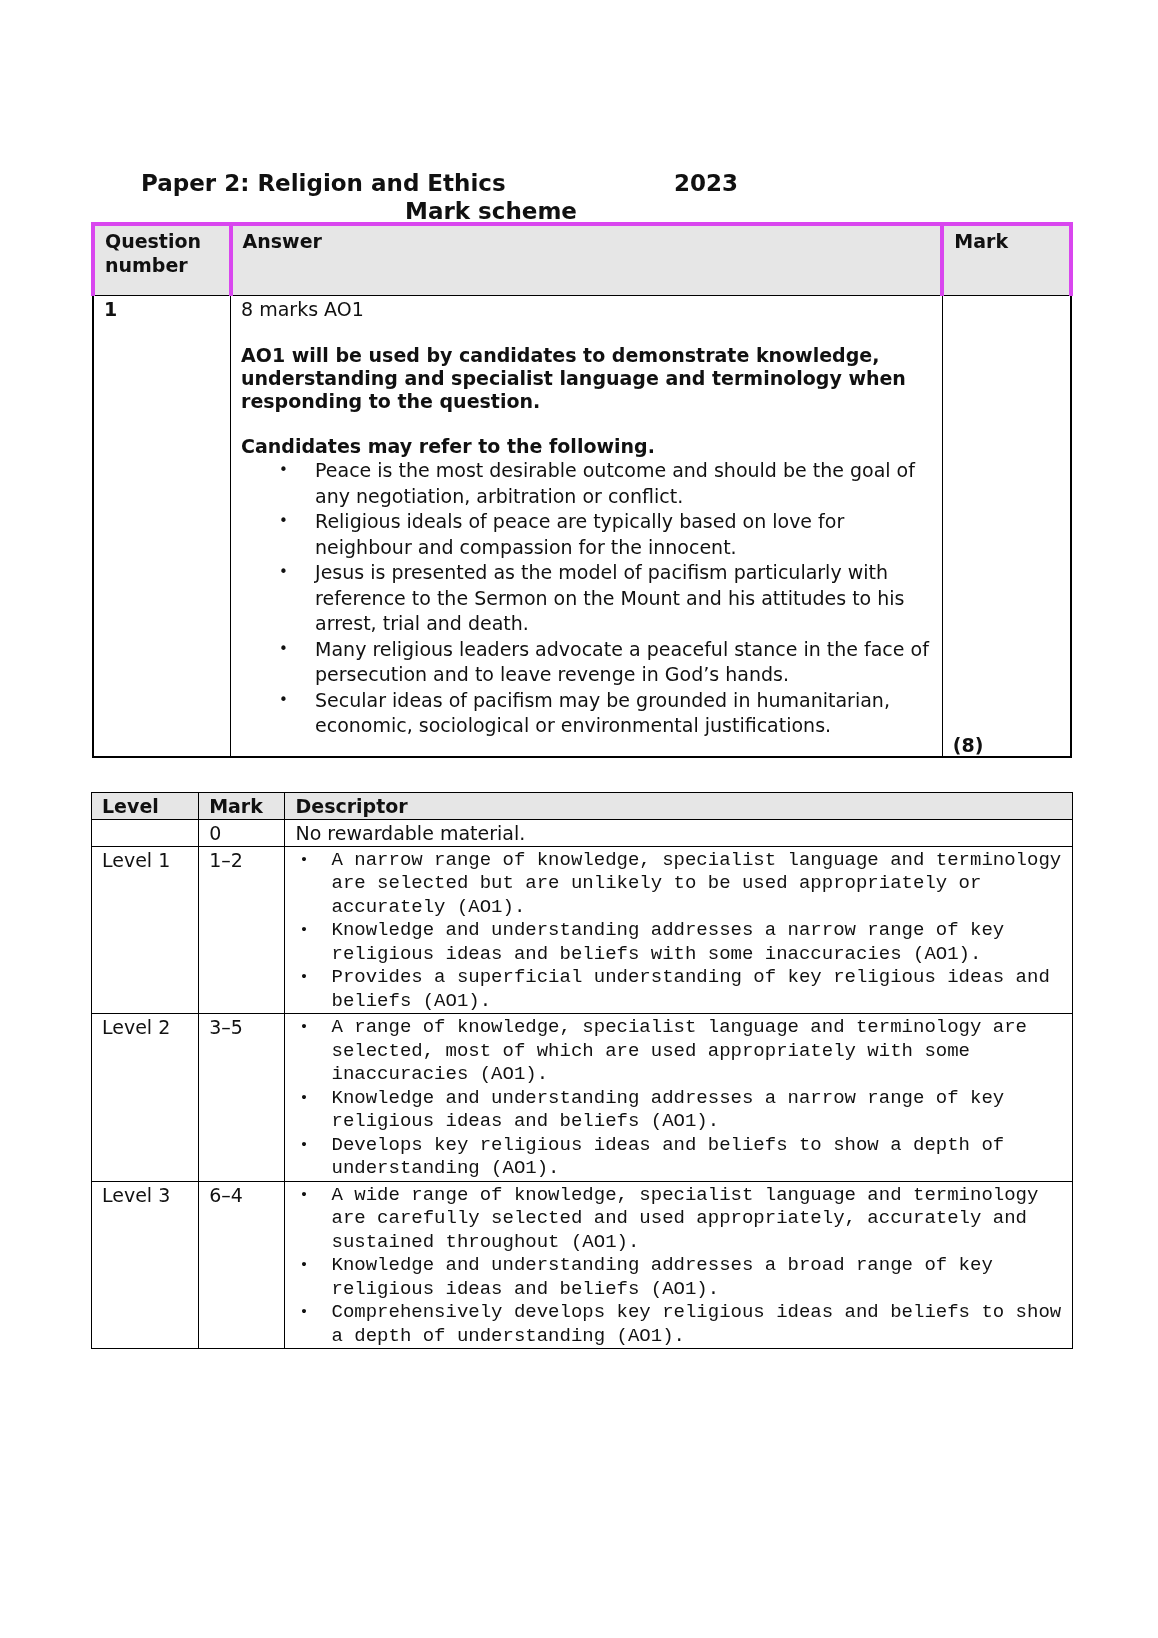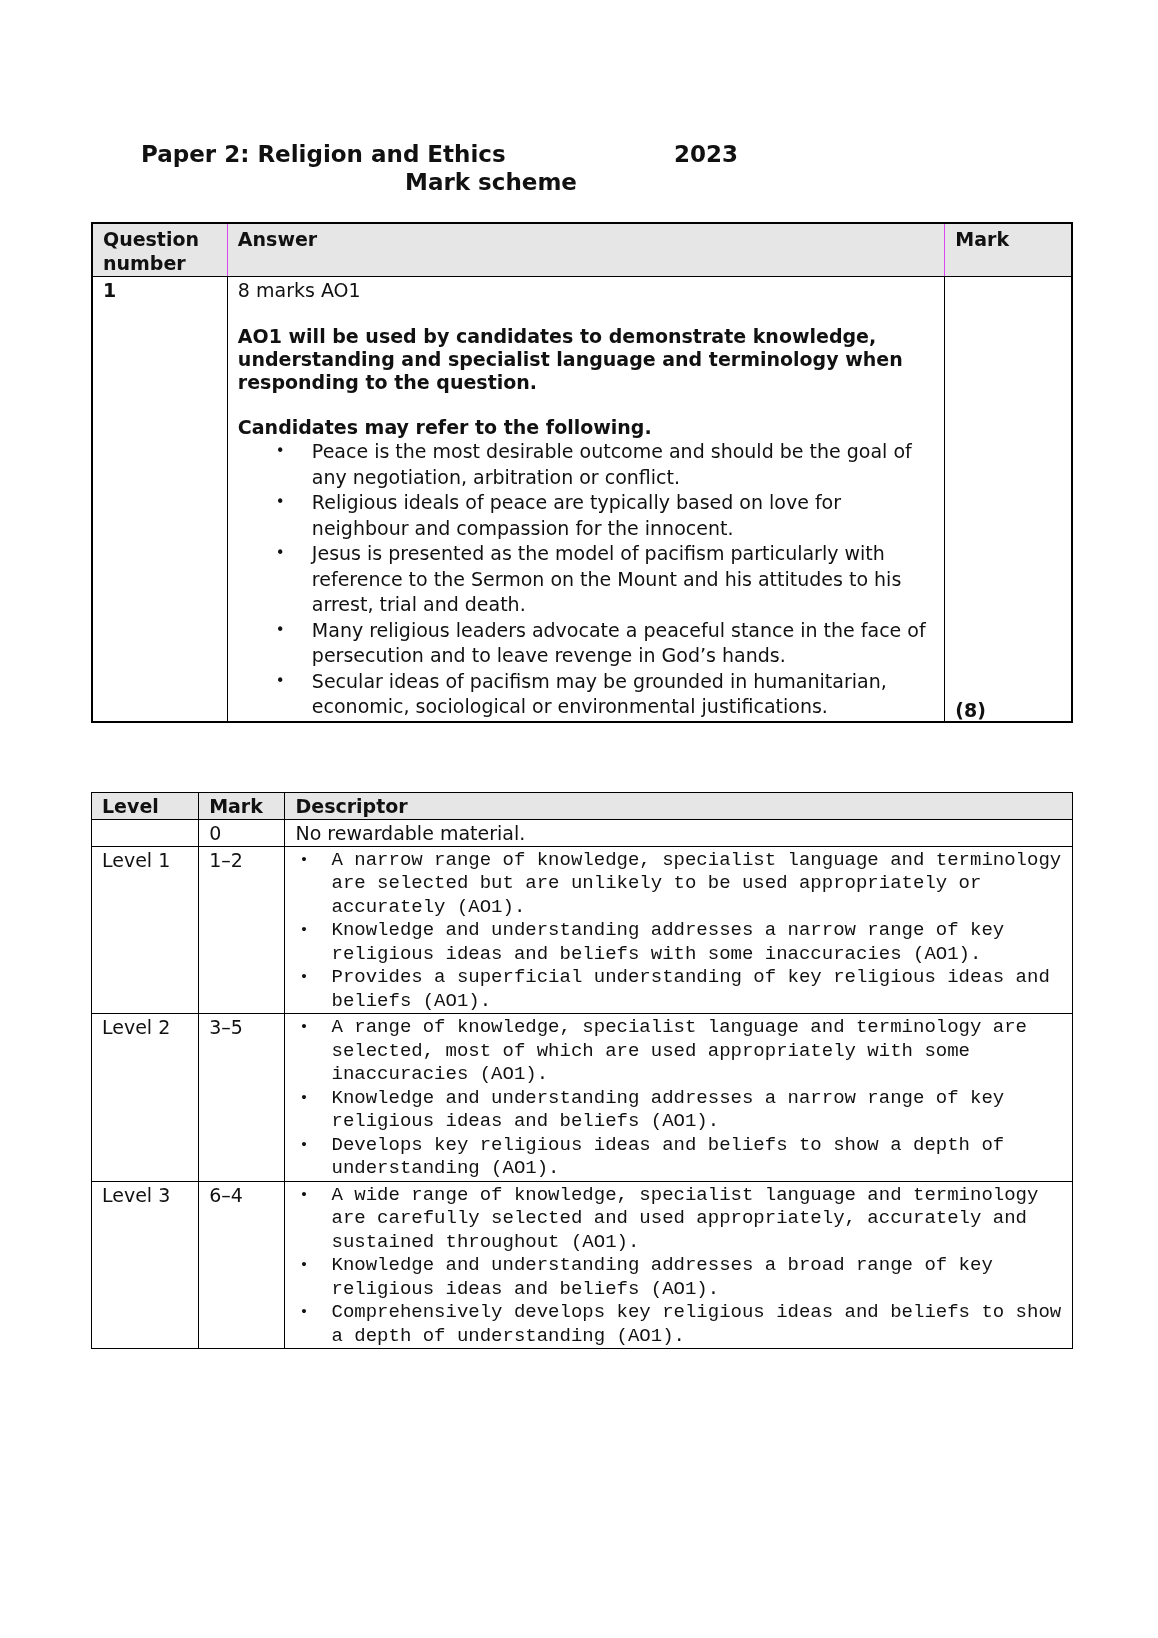--- a/index.html
+++ b/index.html
@@ -1,33 +1,33 @@
 <!DOCTYPE html>
 <html><head>
 <meta charset="utf-8">
 <style>
   html, body { margin: 0; padding: 0; background: #ffffff; }
   body {
     width: 1158px; height: 1638px; position: relative; overflow: hidden;
     font-family: "DejaVu Sans", sans-serif; color: #111111;
   }
   .title-block { position: absolute; left: 141px; top: 140px; width: 700px; }
-  .title-row { display: flex; font-weight: bold; font-size: 23px; line-height: 28px; }
+  .title-row { display: flex; font-weight: bold; font-size: 23px; line-height: 28px; margin-top: 29px; }
   .title-left { width: 533px; }
   .title-year { }
   .subtitle { font-weight: bold; font-size: 23px; line-height: 28px; text-align: center; }
 
   table { border-collapse: collapse; position: absolute; left: 91px; }
   td, th { vertical-align: top; text-align: left; }
 
   
   #answer-table { top: 222px; width: 982px; border: 2px solid #000; }
   #answer-table th {
     background: #e6e6e6; font-weight: bold; font-size: 19px; line-height: 24px;
-    padding: 3px 10px 1px 10px; border: 1px solid #d946ef; border-bottom: 1px solid #000;
+    padding: 3px 10px 18px 10px; border: 4px solid #d946ef; border-bottom: 1px solid #000;
   }
   #answer-table td { border: 1px solid #000; font-size: 19px; line-height: 25px; padding: 1px 10px; }
   .col-q { width: 114px; }
   .col-a { width: 700px; margin-top: 32px; }
   .col-m { width: 106px; }
   .qnum { font-weight: bold; }
   .para { margin: 0; }
   .bold { font-weight: bold; }
   .gap { height: 22px; }
   ul.points { margin: 0; padding-left: 74px; list-style: none; }
@@ -77,21 +77,21 @@
       <p class="para">8 marks AO1</p>
       <div class="gap"></div>
       <p class="para bold" style="line-height:23px;">AO1 will be used by candidates to demonstrate knowledge, understanding and specialist language and terminology when responding to the question.</p>
       <div class="gap"></div>
       <p class="para bold" style="line-height:23px;">Candidates may refer to the following.</p>
       <ul class="points">
         <li>Peace is the most desirable outcome and should be the goal of any negotiation, arbitration or conflict.</li>
         <li>Religious ideals of peace are typically based on love for neighbour and compassion for the innocent.</li>
         <li>Jesus is presented as the model of pacifism particularly with reference to the Sermon on the Mount and his attitudes to his arrest, trial and death.</li>
         <li>Many religious leaders advocate a peaceful stance in the face of persecution and to leave revenge in God’s hands.</li>
-        <li style="margin-bottom:0;">Secular ideas of pacifism may be grounded in humanitarian, economic, sociological or environmental justifications.</li>
+        <li style="margin-bottom:16px;">Secular ideas of pacifism may be grounded in humanitarian, economic, sociological or environmental justifications.</li>
       </ul>
     </td>
     <td class="mark-cell">
       <span class="mark-total">(8)</span>
     </td>
   </tr>
 </tbody>
   </table>
 
 <table id="level-table">

